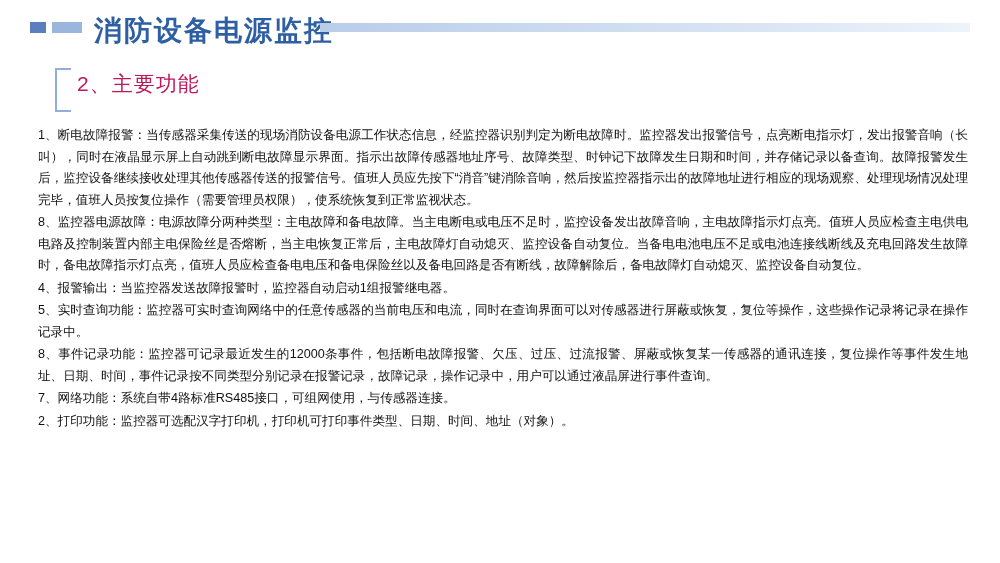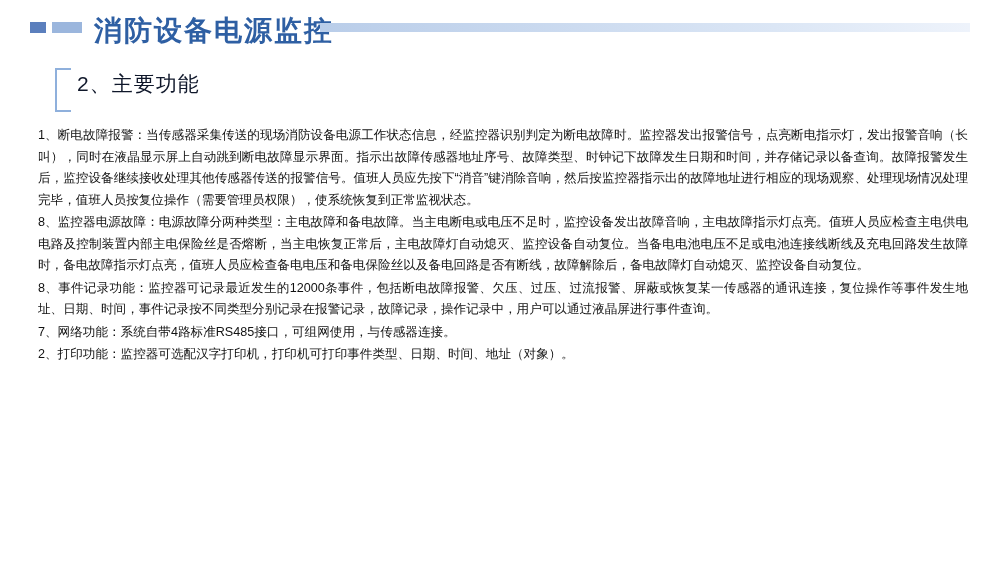--- a/index.html
+++ b/index.html
@@ -81,21 +81,21 @@
     height: 40px;
     border-left: 2px solid #8fb0dc;
     border-top: 2px solid #8fb0dc;
     border-bottom: 2px solid #8fb0dc;
   }
   .section-head .title {
     position: absolute;
     left: 22px;
     top: 4px;
     font-size: 21px;
-    color: #0f172a;
+    color: #be185d;
     letter-spacing: 1px;
     white-space: nowrap;
   }
 
   
   .body-text {
     position: absolute;
     left: 38px;
     top: 125px;
     width: 930px;
@@ -125,18 +125,20 @@
   </div>
 
   <div class="section-head">
     <div class="bracket"></div>
     <div class="title">2、主要功能</div>
   </div>
 
   <div class="body-text">
     <p class="para">1、断电故障报警：当传感器采集传送的现场消防设备电源工作状态信息，经监控器识别判定为断电故障时。监控器发出报警信号，点亮断电指示灯，发出报警音响（长叫），同时在液晶显示屏上自动跳到断电故障显示界面。指示出故障传感器地址序号、故障类型、时钟记下故障发生日期和时间，并存储记录以备查询。故障报警发生后，监控设备继续接收处理其他传感器传送的报警信号。值班人员应先按下“消音”键消除音响，然后按监控器指示出的故障地址进行相应的现场观察、处理现场情况处理完毕，值班人员按复位操作（需要管理员权限），使系统恢复到正常监视状态。</p>
     <p class="para">8、监控器电源故障：电源故障分两种类型：主电故障和备电故障。当主电断电或电压不足时，监控设备发出故障音响，主电故障指示灯点亮。值班人员应检查主电供电电路及控制装置内部主电保险丝是否熔断，当主电恢复正常后，主电故障灯自动熄灭、监控设备自动复位。当备电电池电压不足或电池连接线断线及充电回路发生故障时，备电故障指示灯点亮，值班人员应检查备电电压和备电保险丝以及备电回路是否有断线，故障解除后，备电故障灯自动熄灭、监控设备自动复位。</p>
+    <p class="para">4、报警输出：当监控器发送故障报警时，监控器自动启动1组报警继电器。</p>
+    <p class="para">5、实时查询功能：监控器可实时查询网络中的任意传感器的当前电压和电流，同时在查询界面可以对传感器进行屏蔽或恢复，复位等操作，这些操作记录将记录在操作记录中。</p>
     <p class="para">8、事件记录功能：监控器可记录最近发生的12000条事件，包括断电故障报警、欠压、过压、过流报警、屏蔽或恢复某一传感器的通讯连接，复位操作等事件发生地址、日期、时间，事件记录按不同类型分别记录在报警记录，故障记录，操作记录中，用户可以通过液晶屏进行事件查询。</p>
     <p class="para">7、网络功能：系统自带4路标准RS485接口，可组网使用，与传感器连接。</p>
     <p class="para">2、打印功能：监控器可选配汉字打印机，打印机可打印事件类型、日期、时间、地址（对象）。</p>
   </div>
 
 </div>
 
 </body></html>

